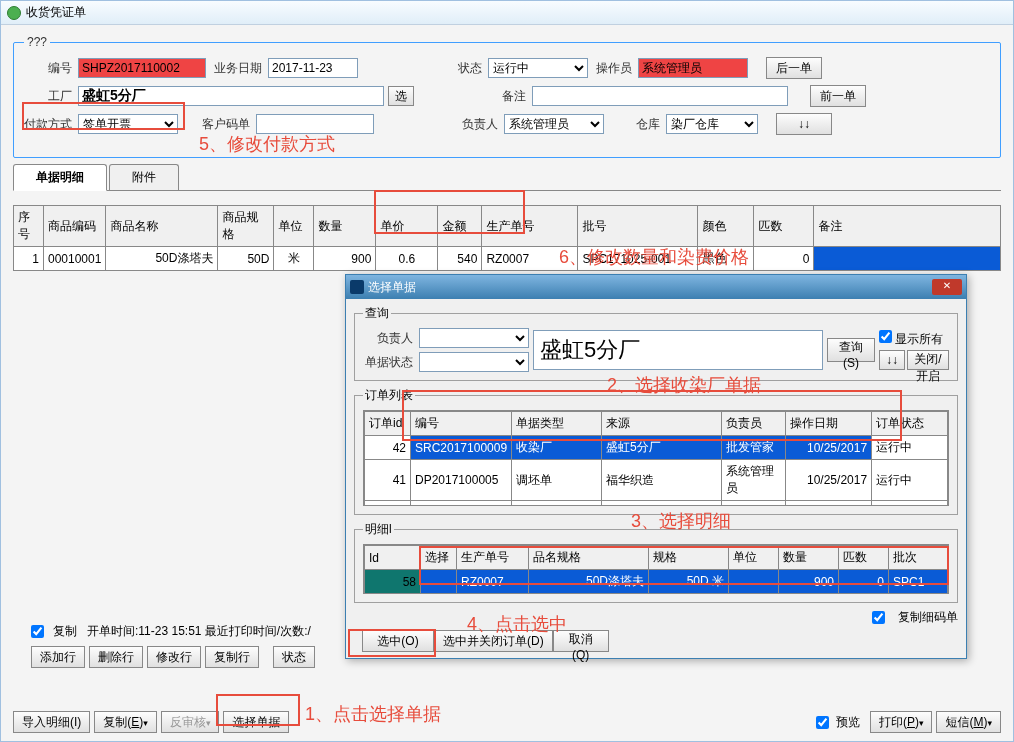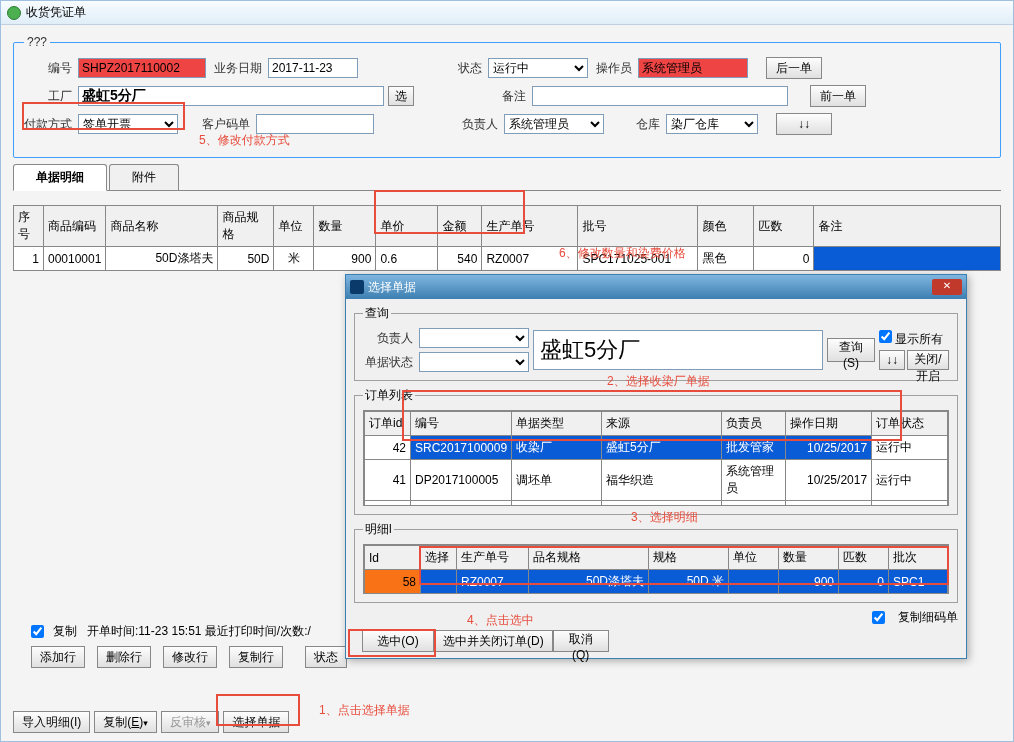--- a/index.html
+++ b/index.html
@@ -17,21 +17,21 @@
 .combo { height: 20px; border: 1px solid #7f9db9; background: #fff; font-size: 12px; }
 .btn { height: 22px; padding: 0 8px; border: 1px solid #888; background: linear-gradient(#fdfdfd,#e0e0e0); font-size: 12px; cursor: pointer; }
 .btn-sm { height: 20px; padding: 0 6px; }
 .tabs { display: flex; border-bottom: 1px solid #888; margin-top: 4px; }
 .tab { padding: 4px 22px; border: 1px solid #888; border-bottom: none; background: #f0f0f0; margin-right: 2px; border-top-left-radius: 3px; border-top-right-radius: 3px; font-size: 12px; cursor: pointer; }
 .tab.active { background: #fff; border-bottom: 1px solid #fff; margin-bottom: -1px; font-weight: bold; }
 .grid { border: 1px solid #888; border-collapse: collapse; width: 100%; background: #fff; }
 .grid th { border: 1px solid #888; background: #f0f0f0; font-weight: normal; padding: 3px 4px; font-size: 12px; text-align: left; }
 .grid td { border: 1px solid #888; padding: 3px 4px; font-size: 12px; }
 .red-box { border: 2px solid #e74c3c; position: absolute; pointer-events: none; }
-.red-text { color: #e74c3c; font-size: 12px; position: absolute; pointer-events: none; }
+.red-text { color: #e74c3c; font-size: 18px; position: absolute; pointer-events: none; }
 
 .dialog { position: absolute; left: 344px; top: 273px; width: 622px; background: #f0f0f0; border: 1px solid #3c7fb1; box-shadow: 2px 2px 8px rgba(0,0,0,0.3); }
 .dlg-title { height: 24px; background: linear-gradient(#7fb5e0,#3c7fb1); color: #fff; display: flex; align-items: center; padding: 0 4px; justify-content: space-between; }
 .dlg-title-left { display: flex; align-items: center; gap: 4px; }
 .dlg-icon { width: 14px; height: 14px; background: #0a3a6a; border-radius: 2px; }
 .dlg-close { width: 30px; height: 16px; background: #c0392b; color: #fff; text-align: center; line-height: 14px; border-radius: 2px; font-size: 10px; cursor: pointer; }
 .dlg-body { padding: 6px 8px; }
 .fieldset2 { border: 1px solid #a0a0a0; margin-bottom: 6px; padding: 6px 8px 8px 8px; position: relative; }
 .fieldset2 legend { font-size: 12px; padding: 0 2px; }
 .big-input { height: 40px; font-size: 22px; border: 1px solid #7f9db9; background: #fff; padding: 2px 6px; }
@@ -119,54 +119,60 @@
           </tr>
         </thead>
         <tbody>
           <tr>
             <td style="text-align:right">1</td>
             <td style="text-align:right">00010001</td>
             <td style="text-align:right">50D涤塔夫</td>
             <td style="text-align:right">50D</td>
             <td style="text-align:center">米</td>
             <td style="text-align:right">900</td>
-            <td style="text-align:left">0.6</td>
+            <td style="text-align:center">0.6</td>
             <td style="text-align:right">540</td>
             <td>RZ0007</td>
             <td>SPC171025-001</td>
             <td>黑色</td>
             <td style="text-align:right">0</td>
             <td style="background:#0a5bd6"></td>
           </tr>
         </tbody>
       </table>
     </div>
 
     <div style="position:absolute;left:30px;top:622px;right:30px">
       <div style="display:flex;align-items:center;gap:6px;margin-bottom:6px">
         <input type="checkbox" class="chk" checked="" style="">
         <span>复制</span>
         <span style="margin-left:4px">开单时间:11-23 15:51 最近打印时间/次数:/</span>
       </div>
-      <div style="display:flex;gap:12px">
+      <div style="display:flex;gap:4px">
         <button class="btn">添加行</button>
         <button class="btn">删除行</button>
         <button class="btn">修改行</button>
         <button class="btn">复制行</button>
         <button class="btn" style="margin-left:10px">状态</button>
       </div>
     </div>
   </div>
 
   <div class="bottom-bar">
     <div class="bottom-left">
       <button class="btn">导入明细(I)</button>
       <button class="btn">复制(<u>E</u>)<span style="font-size:9px">▾</span></button>
       <button class="btn dis">反审核<span style="font-size:9px">▾</span></button>
       <button class="btn">选择单据</button>
+    </div>
+    <div class="bottom-right">
+      <input type="checkbox" class="chk" checked="" style="">
+      <span>预览</span>
+      <button class="btn" style="margin-left:6px">打印(<u>P</u>)<span style="font-size:9px">▾</span></button>
+      <button class="btn">短信(<u>M</u>)<span style="font-size:9px">▾</span></button>
     </div>
   </div>
 
   <div class="dialog">
     <div class="dlg-title">
       <div class="dlg-title-left">
         <div class="dlg-icon"></div>
         <span>选择单据</span>
       </div>
       <div class="dlg-close">✕</div>
@@ -258,21 +264,21 @@
               <th style="width:120px">品名规格</th>
               <th style="width:80px">规格</th>
               <th style="width:50px">单位</th>
               <th style="width:60px">数量</th>
               <th style="width:50px">匹数</th>
               <th>批次</th>
             </tr>
               </thead>
             <tbody>
               <tr class="sel-row">
-                <td style="text-align:right;background:#f97316;color:#000">58</td>
+                <td style="text-align:right;background:#0f766e;color:#000">58</td>
                 <td></td>
                 <td>RZ0007</td>
                 <td style="text-align:right">50D涤塔夫</td>
                 <td style="text-align:right">50D 米</td>
                 <td></td>
                 <td style="text-align:right">900</td>
                 <td style="text-align:right">0</td>
                 <td>SPC1</td>
               </tr>
             </tbody>
@@ -302,14 +308,14 @@
   <div class="red-text" style="left:606px;top:372px">2、选择收染厂单据</div>
   <div class="red-box" style="left:401px;top:389px;width:500px;height:51px"></div>
 
   <div class="red-text" style="left:630px;top:508px">3、选择明细</div>
   <div class="red-box" style="left:418px;top:545px;width:530px;height:39px"></div>
 
   <div class="red-text" style="left:466px;top:611px">4、点击选中</div>
   <div class="red-box" style="left:347px;top:628px;width:88px;height:28px"></div>
 
   <div class="red-box" style="left:215px;top:693px;width:84px;height:32px"></div>
-  <div class="red-text" style="left:318px;top:701px">1、点击选择单据</div>
+  <div class="red-text" style="left:304px;top:701px">1、点击选择单据</div>
 </div>
 
 </body></html>

